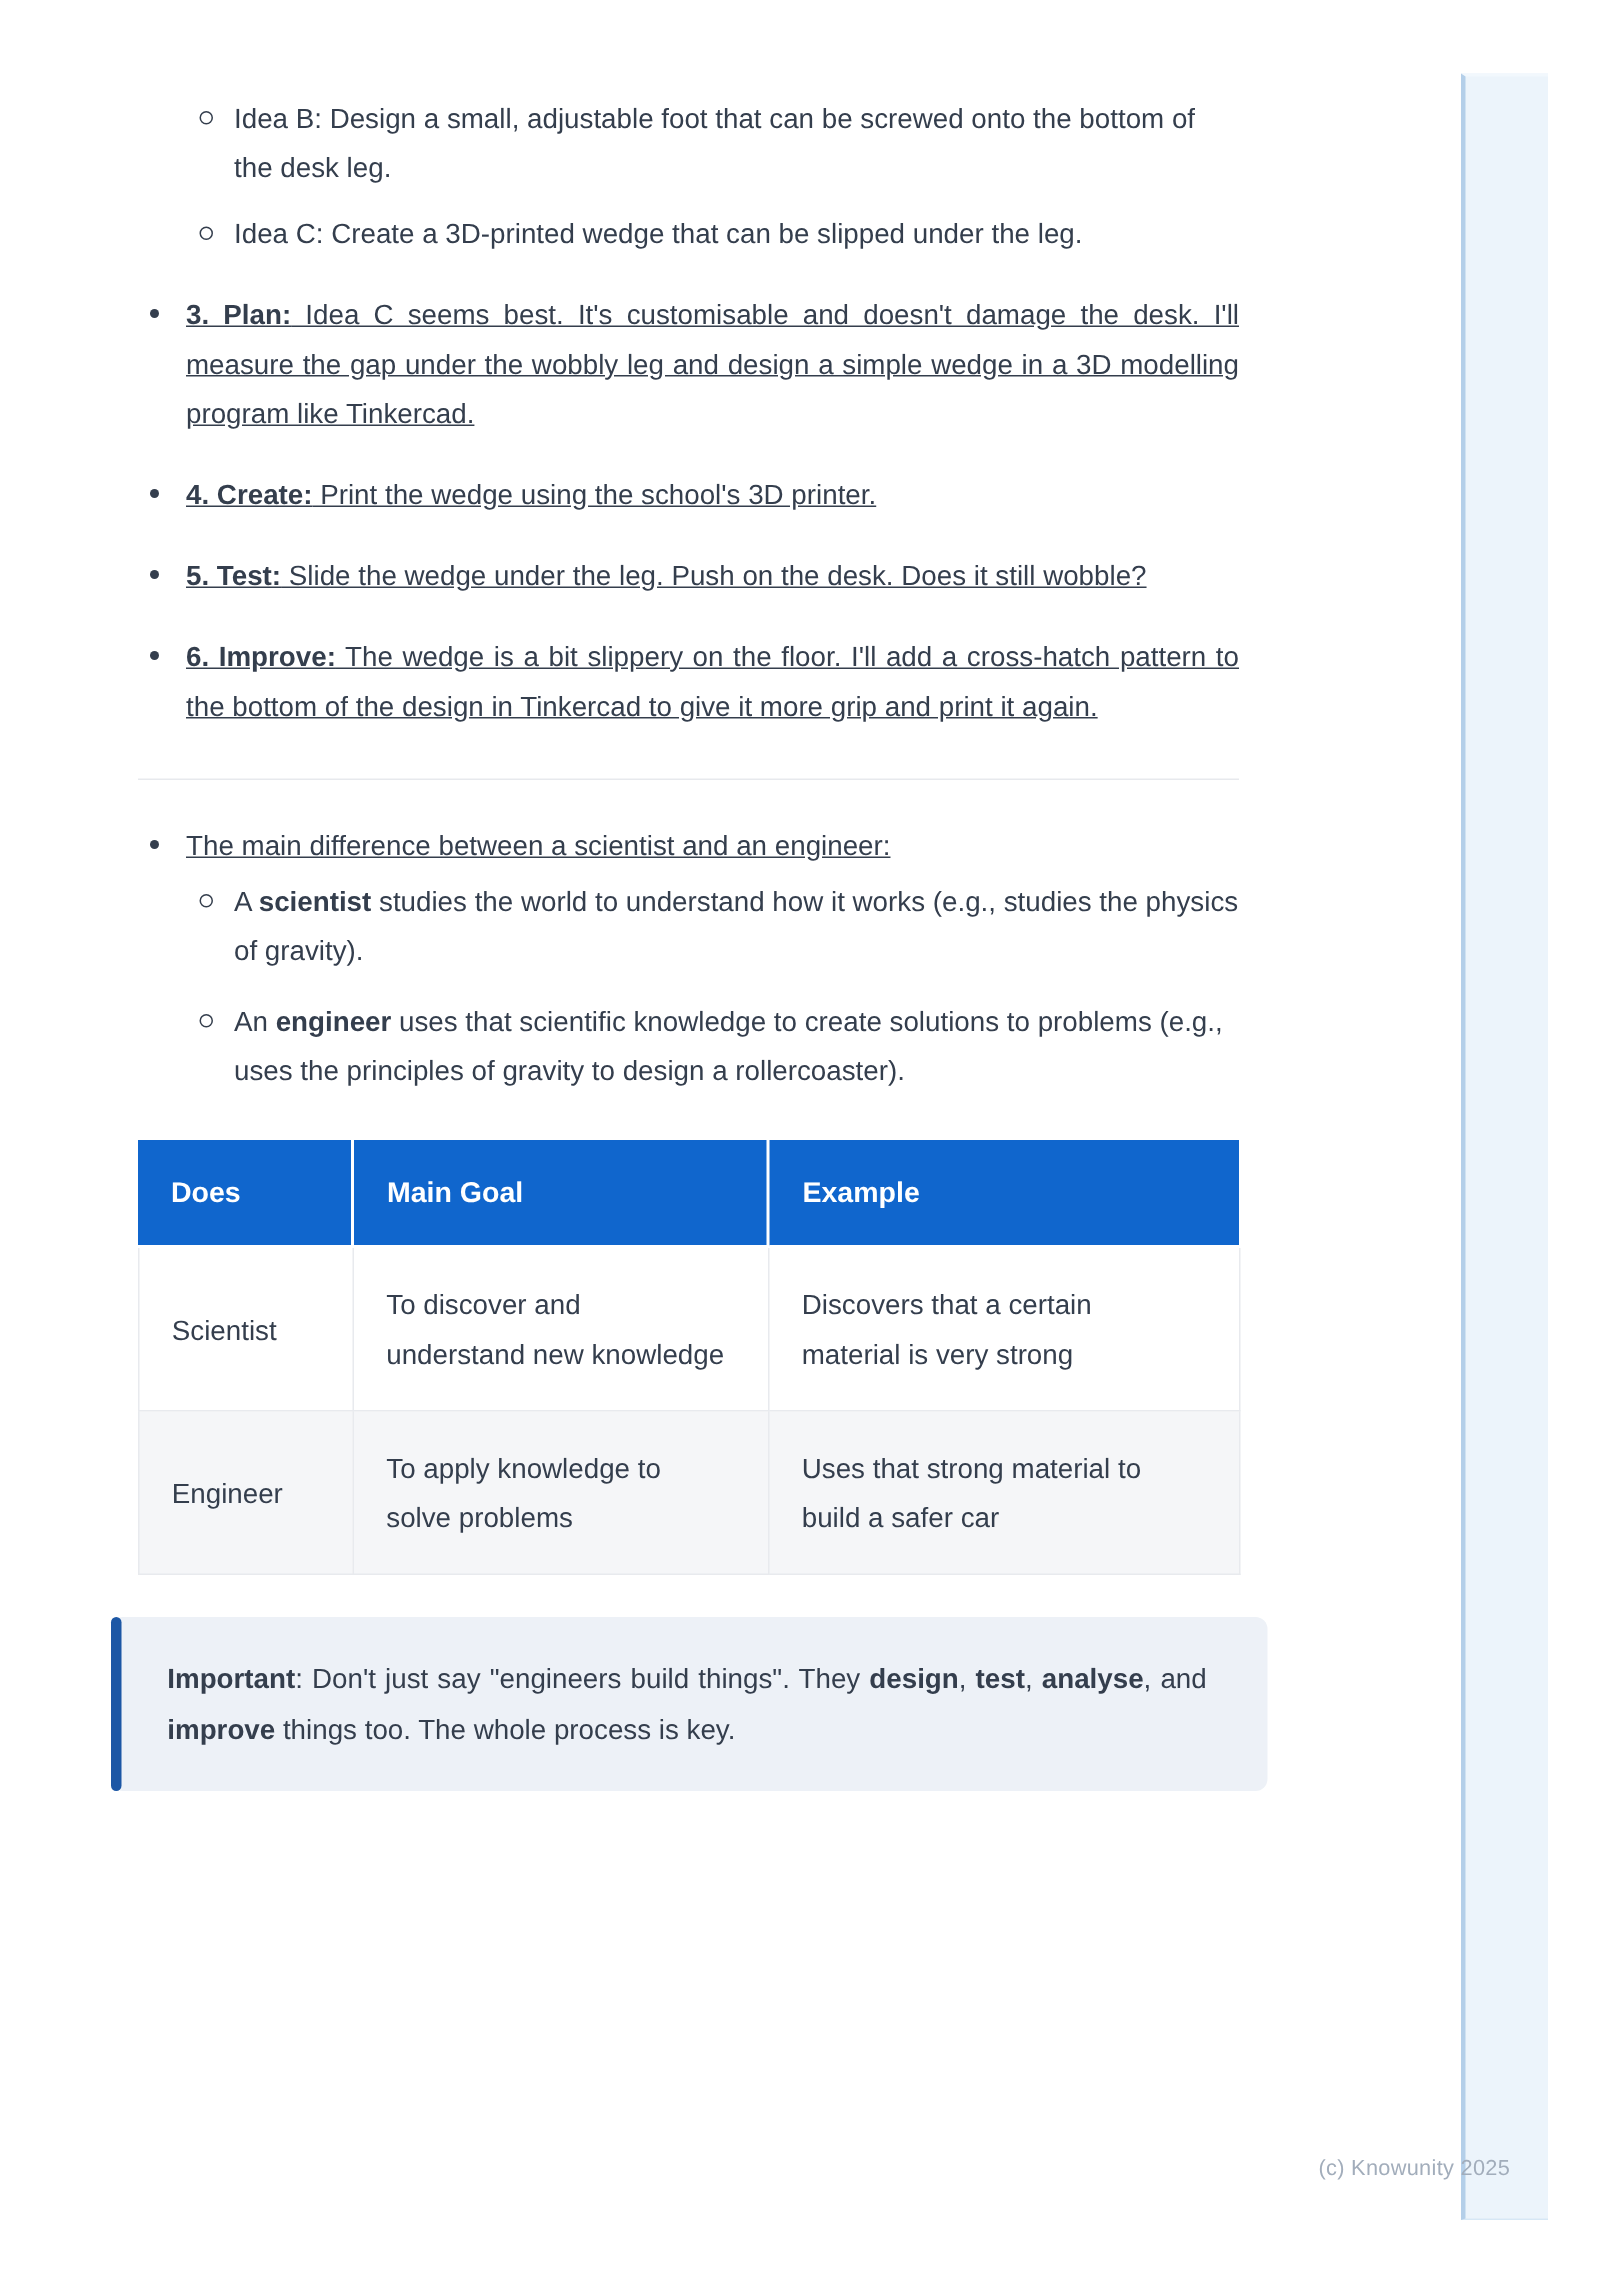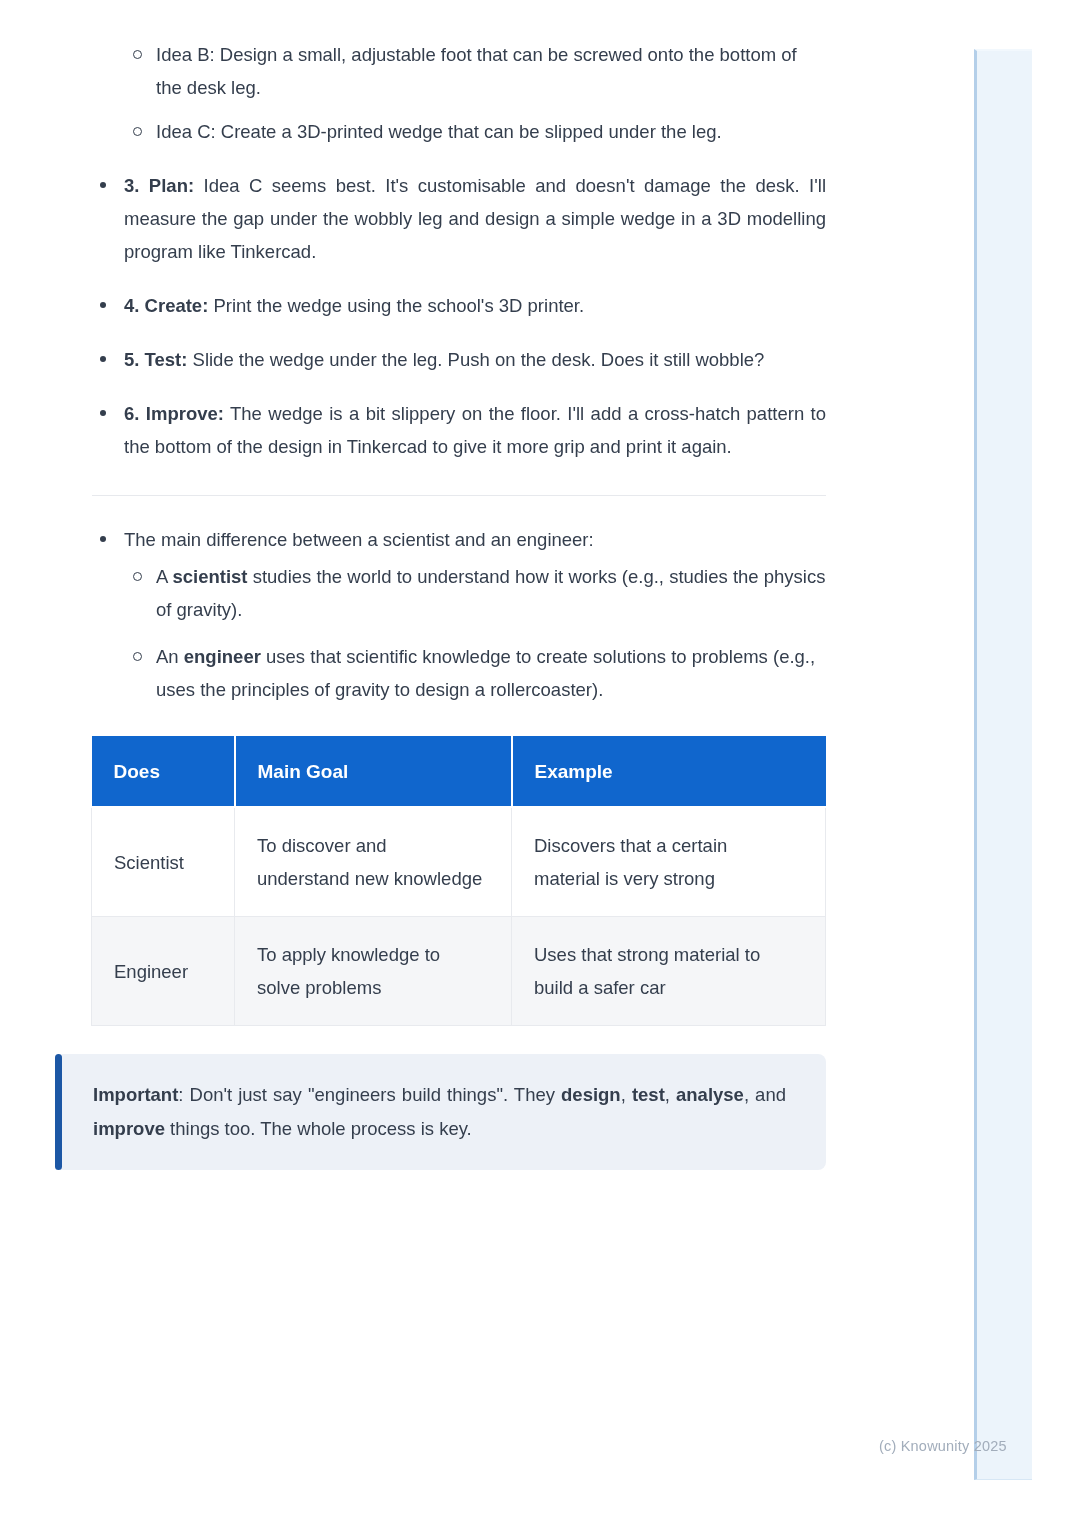--- a/index.html
+++ b/index.html
@@ -19,31 +19,31 @@
     border-top:2px solid #f2f8fd;
     border-bottom:1px solid #d7e7f5;
     z-index:1;
   }
   .watermark{
     position:absolute;left:879px;top:1438px;
     font-size:14.5px;color:#a2adbb;letter-spacing:.2px;
     z-index:2;white-space:nowrap;
   }
   .content{
-    position:absolute;left:92px;top:38px;width:734px;
-    display:flex;flex-direction:column;align-items:flex-end;
+    position:absolute;left:92px;top:62px;width:734px;
+    display:flex;flex-direction:column;align-items:center;
     z-index:3;
   }
   .blist{display:flex;flex-direction:column;width:100%;}
   #ideas-list{gap:11px;}
   #steps-list{gap:21px;margin-top:21px;}
   #exam-list{gap:4px;margin-top:27px;}
   #exam-list .li-sub + .li-sub{margin-top:10px;}
   .li{display:flex;align-items:flex-start;font-size:18.5px;line-height:33px;}
-  .li-main{padding-left:8px;}
+  .li-main{padding-left:8px;text-decoration:underline;}
   .li-sub{padding-left:41px;}
   .li-main .li-text{text-align:justify;}
   .marker-dot{
     flex:none;width:6px;height:6px;border-radius:50%;
     background:#343e4d;margin-top:13px;margin-right:18px;
   }
   .marker-ring{
     flex:none;width:7px;height:7px;border-radius:50%;
     border:1.6px solid #343e4d;background:transparent;
     margin-top:12px;margin-right:14px;

